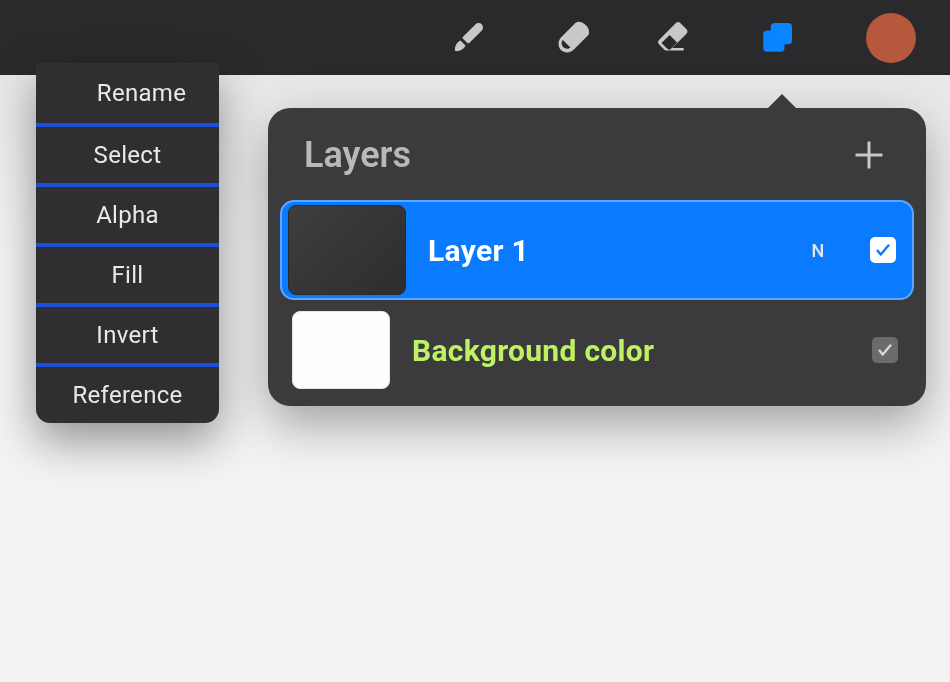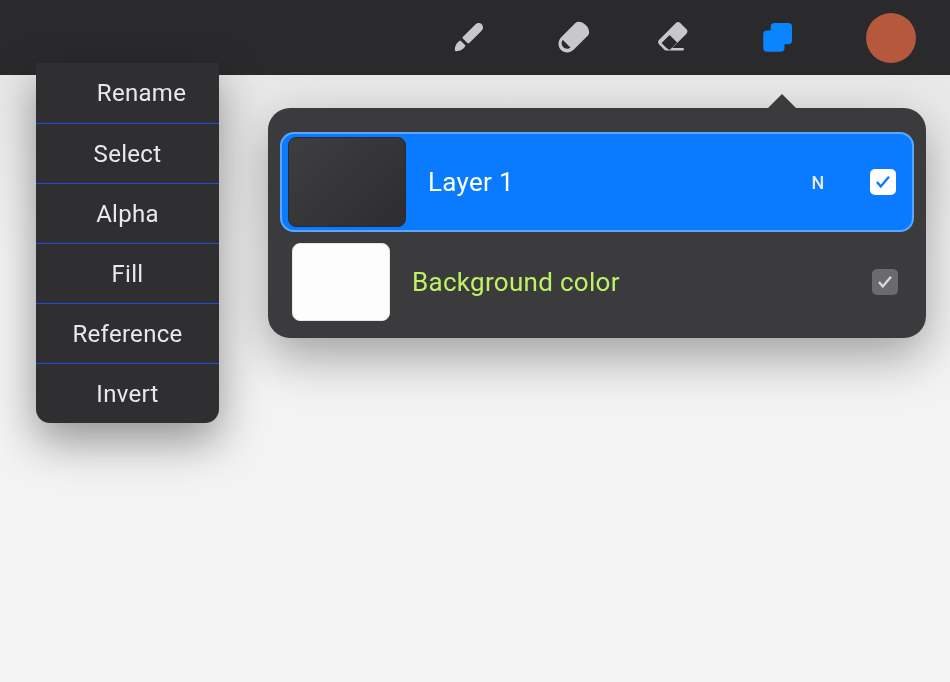--- a/index.html
+++ b/index.html
@@ -111,22 +111,22 @@
     margin-left: 6px;
   }
   .layer-row.bg {
     background: transparent;
     height: 88px;
     padding-left: 6px;
   }
   .layer-name {
     flex: 1;
     color: #ffffff;
-    font-size: 26px;
-    font-weight: 400;
+    font-size: 30px;
+    font-weight: 700;
     letter-spacing: 0.3px;
   }
   .layer-row.bg .layer-name {
     color: #bef264;
   }
   .blend-letter {
     color: #e8e8ea;
     font-size: 18px;
     font-weight: 500;
     width: 24px;
@@ -165,21 +165,21 @@
   .ctx-item {
     position: relative;
     height: 60px;
     display: flex;
     align-items: center;
     justify-content: center;
     color: #e9e9eb;
     font-size: 24px;
     font-weight: 400;
     letter-spacing: 0.3px;
-    border-top: 1px solid #1d4ed8;
+    border-top: 4px solid #1d4ed8;
     cursor: pointer;
   }
   .ctx-item:first-child { border-top: none; margin-left: 28px; }
   .ctx-item:last-child { border-radius: 0 0 14px 14px; }
   .ctx-item.active::after {
     content: "";
     position: absolute;
     right: -20px;
     top: 50%;
     transform: translateY(-50%);
@@ -213,20 +213,29 @@
         <rect x="10" y="20" width="34" height="34" rx="6"></rect>
         <rect x="22" y="8" width="34" height="34" rx="6"></rect>
       </svg>
   </div>
   <div class="color-swatch" style="background:#b5583c;"></div>
 </div>
 
 <div class="canvas"></div>
 
 <div class="layers-panel">
+  <div class="layers-header">
+    <div class="layers-title">Layers</div>
+    <div class="add-layer">
+      <svg viewBox="0 0 24 24" fill="none" stroke-width="2">
+          <line x1="12" y1="3" x2="12" y2="21"></line>
+          <line x1="3" y1="12" x2="21" y2="12"></line>
+        </svg>
+    </div>
+  </div>
 
   <div class="layer-row selected">
     <div class="thumb"></div>
     <div class="layer-name">Layer 1</div>
     <div class="blend-letter">N</div>
     <div class="vis-check on-blue">
       <svg viewBox="0 0 24 24">
           <polyline points="4 12 9 18 20 5"></polyline>
         </svg>
     </div>
@@ -241,15 +250,15 @@
         </svg>
     </div>
   </div>
 </div>
 
 <div class="ctx-menu">
   <div class="ctx-item">Rename</div>
   <div class="ctx-item">Select</div>
   <div class="ctx-item">Alpha</div>
   <div class="ctx-item">Fill</div>
+  <div class="ctx-item">Invert</div>
   <div class="ctx-item">Reference</div>
-  <div class="ctx-item">Invert</div>
 </div>
 
 </body></html>

